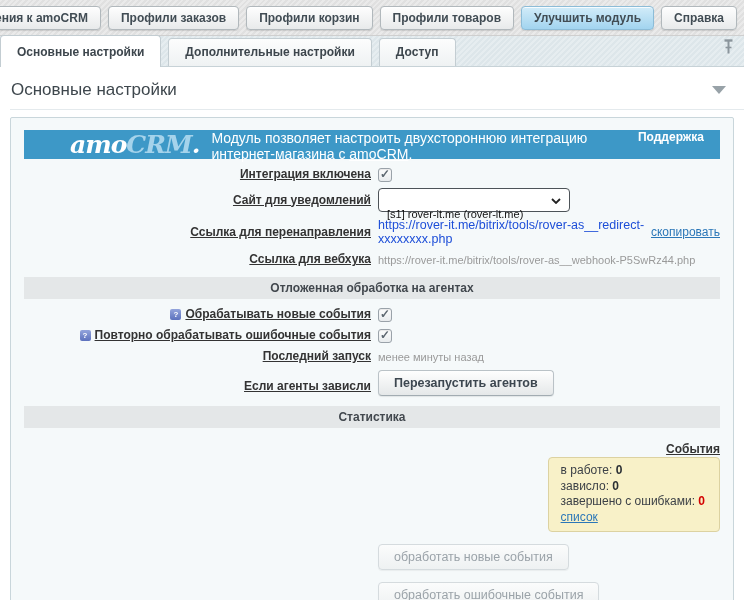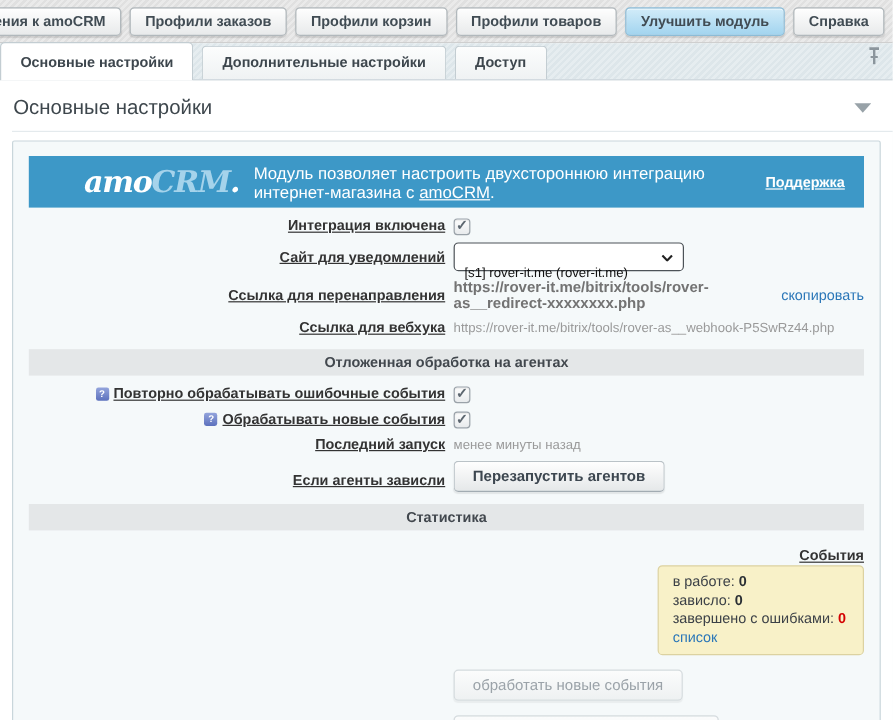--- a/index.html
+++ b/index.html
@@ -65,33 +65,33 @@
   .rule { height:1px; background:#e4eaed; margin:0 0 0 10px; }
   
   .box {
     margin:7px 10px 0 10px;
     height:485px;
     border:1px solid #c9d6db; border-radius:2px;
     background:#f5f9fa;
     padding:12px 13px;
   }
   
-  .banner { height:43px; background:#3d98c7; display:flex; align-items:center; margin-bottom:8px; }
+  .banner { height:29px; background:#3d98c7; display:flex; margin-bottom:8px; }
   .logo {
     margin-left:46px;
     font-family:"DejaVu Serif", serif; font-style:italic; font-weight:bold;
     font-size:25px; color:#fff; letter-spacing:-1px; white-space:nowrap;
   }
   .logo .crm { color:#a5d3eb; }
   .bannertext { margin-left:12px; color:#fff; font-size:14px; }
   .bannertext .blink { color:#fff; text-decoration:underline; cursor:pointer; }
   .support {
     margin-left:auto; margin-right:16px;
     color:#fff; font-weight:bold; font-size:12px;
-    text-decoration:underline; cursor:pointer; white-space:nowrap;
+    cursor:pointer; white-space:nowrap;
   }
   
   .frow { display:flex; align-items:center; margin-bottom:6px; min-height:15px; }
   .frow.top { align-items:flex-end;flex-direction:column; }
   .flabel {
     width:347px; flex-shrink:0; text-align:right;
     font-weight:bold; font-size:12px; color:#333; line-height:15px;text-decoration:underline;
   }
   .fctrl { margin-left:7px; display:flex; align-items:center; gap:6px; }
   .cb {
@@ -107,22 +107,22 @@
     font-size:12px; font-weight:bold; color:#5d6770;
   }
   .selectbox {
     width:192px; height:24px;
     border:1px solid #4d5358; border-radius:4px;
     background:#fff; display:flex; align-items:center;
     padding:0 8px; cursor:pointer;
   }
   .selectbox .selval { font-size:11px; color:#111;margin-top:28px; }
   .selectbox .chev { margin-left:auto; }
-  .urlbold { font-weight:bold; font-size:12.5px; color:#737373; }
-  .link { color:#2b77b8; cursor:pointer; font-size:12px; }
+  .urlbold { font-weight:normal; font-size:12.5px; color:#1d4ed8; }
+  .link { color:#2b77b8; text-decoration:underline; cursor:pointer; font-size:12px; }
   .graysmall { color:#9a9a9a; font-size:11px;text-align:right; }
   .sechead {
     margin:10px 0 8px 0; padding:4px 0;
     background:#e4e7e8; text-align:center;
     font-weight:bold; font-size:12px; color:#42484e;
   }
   .help {
     display:inline-block; width:11px; height:11px;
     background:linear-gradient(#93a4dc,#5c71bd);
     border-radius:2px; color:#fff; font-size:8px; font-weight:bold;
@@ -226,28 +226,28 @@
   <div class="frow">
     <div class="flabel">Ссылка для вебхука</div>
     <div class="fctrl">
       <span class="graysmall">https://rover-it.me/bitrix/tools/rover-as__webhook-P5SwRz44.php</span>
     </div>
   </div>
 
   <div class="sechead">Отложенная обработка на агентах</div>
 
   <div class="frow">
+    <div class="flabel"><span class="help">?</span><span>Обрабатывать новые события</span></div>
+    <div class="fctrl">
+      <span class="cb checked"></span>
+    </div>
+  </div>
+
+  <div class="frow">
     <div class="flabel"><span class="help">?</span><span>Повторно обрабатывать ошибочные события</span></div>
-    <div class="fctrl">
-      <span class="cb checked"></span>
-    </div>
-  </div>
-
-  <div class="frow">
-    <div class="flabel"><span class="help">?</span><span>Обрабатывать новые события</span></div>
     <div class="fctrl">
       <span class="cb checked"></span>
     </div>
   </div>
 
   <div class="frow">
     <div class="flabel">Последний запуск</div>
     <div class="fctrl">
       <span class="graysmall">менее минуты назад</span>
     </div>

